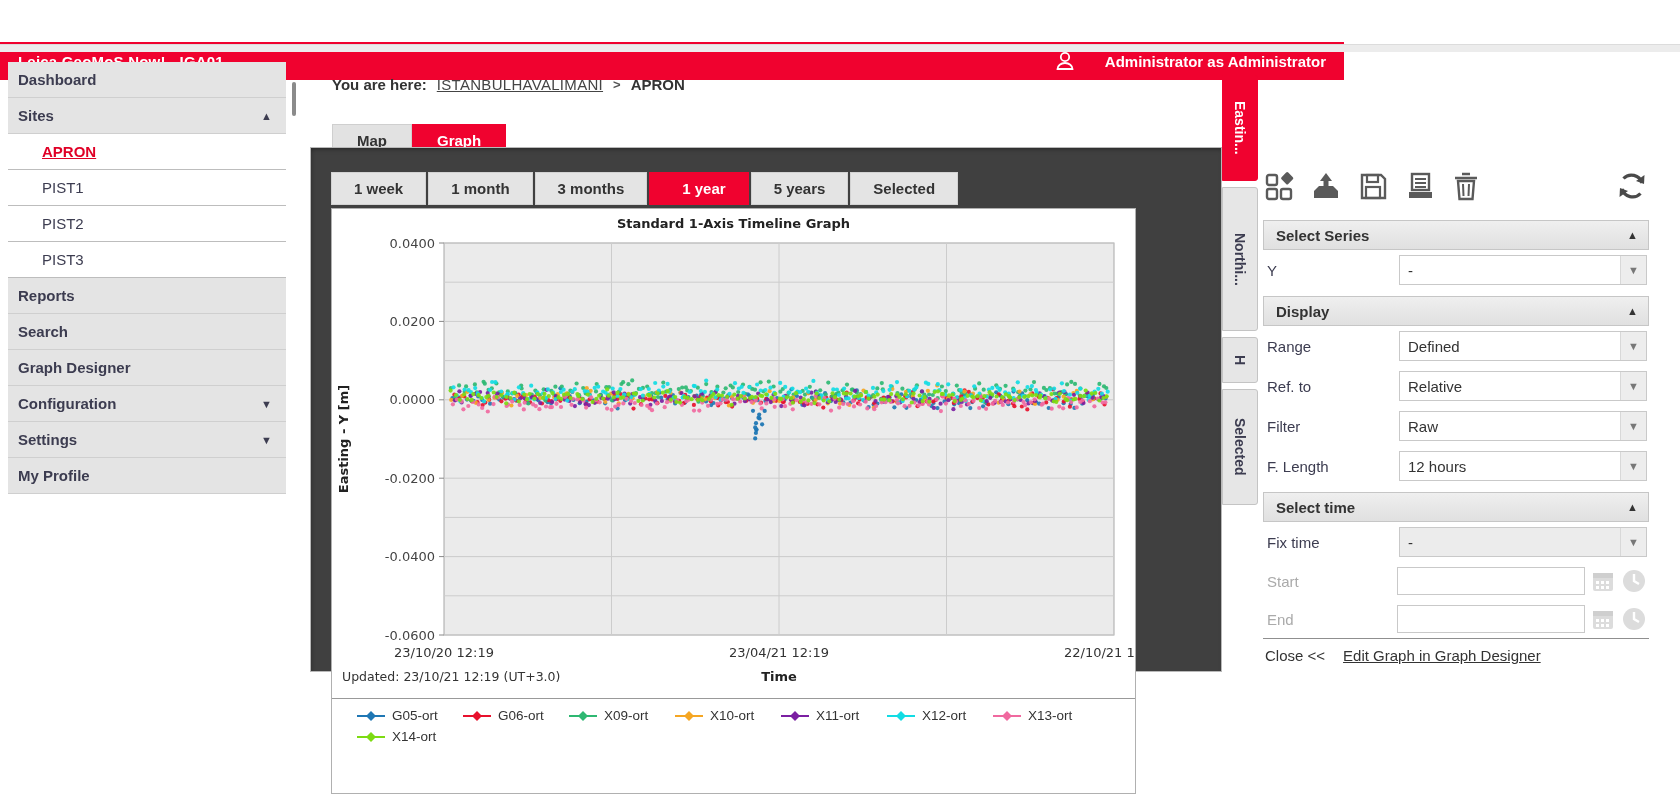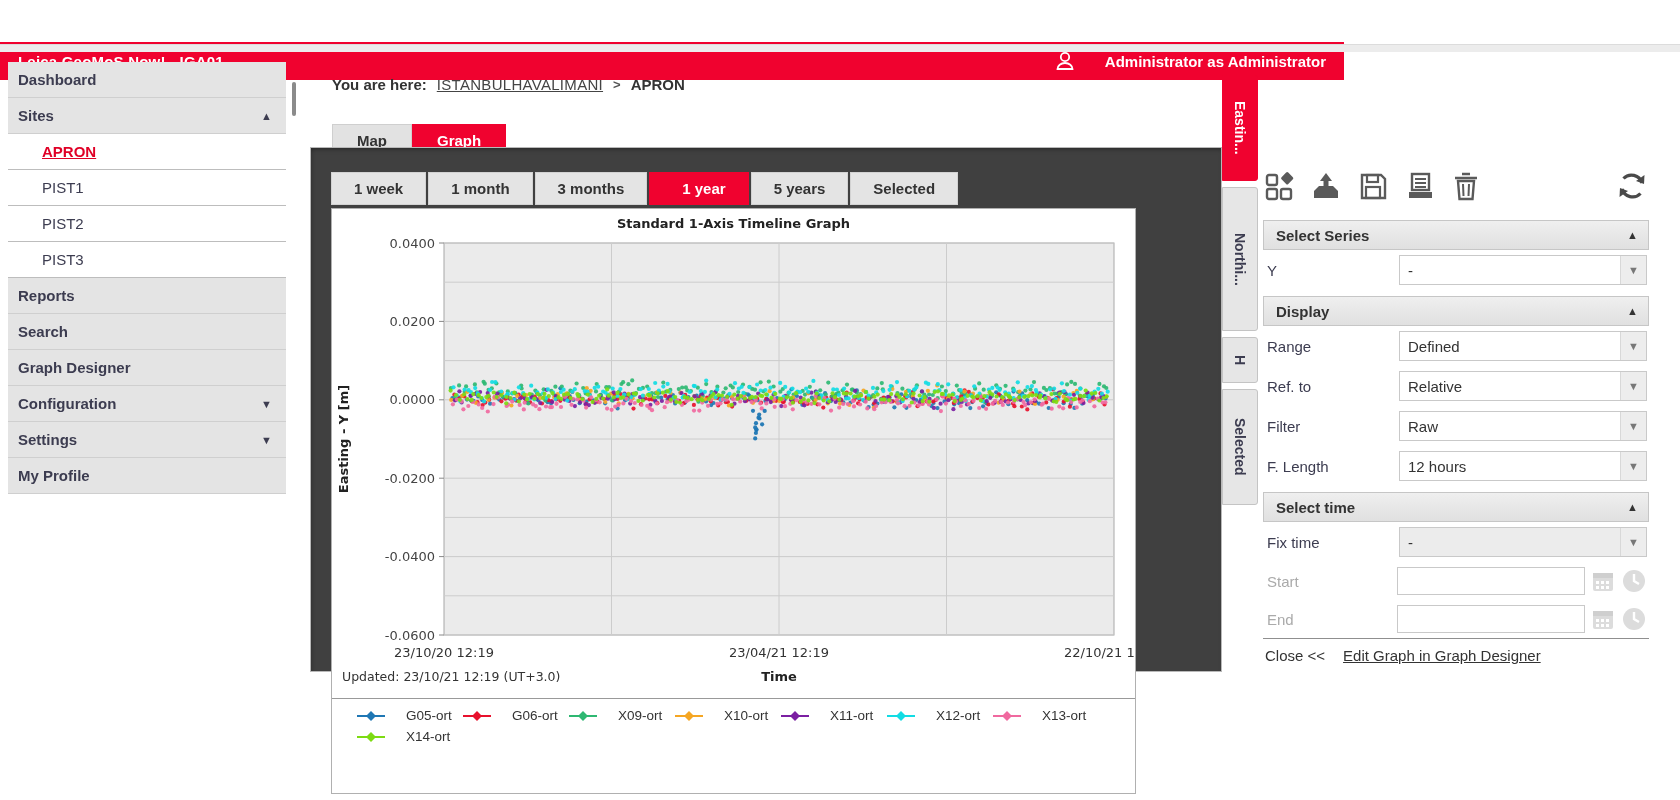--- a/index.html
+++ b/index.html
@@ -39,21 +39,21 @@
   
   .chartbox { position:absolute; left:20px; top:60px; width:805px; height:586px; border:1px solid #b0b0b0; background:#fff; }
   .chart-title { text-align:center; font-size:13px; font-weight:bold; color:#222; padding-top:7px; font-family:"DejaVu Sans",sans-serif; }
   .chartbox svg.plot { position:absolute; left:0; top:26px; }
   .ytick { font-family:"DejaVu Sans",sans-serif; font-size:13px; fill:#444; }
   .xtick { font-family:"DejaVu Sans",sans-serif; font-size:13px; fill:#333; }
   .ylab  { font-family:"DejaVu Sans",sans-serif; font-size:13px; font-weight:bold; fill:#222; }
   .xlab  { font-family:"DejaVu Sans",sans-serif; font-size:13px; font-weight:bold; fill:#222; }
   .note  { font-family:"DejaVu Sans",sans-serif; font-size:12.5px; fill:#333; }
   .legend { position:absolute; left:0; top:489px; width:803px; border-top:1px solid #999; padding:9px 0 6px 24px; display:flex; flex-wrap:wrap; }
-  .legend-item { width:106px; display:flex; align-items:center; gap:20px; font-size:13.5px; color:#333; margin-bottom:6px; }
+  .legend-item { width:106px; display:flex; align-items:center; gap:6px; font-size:13.5px; color:#333; margin-bottom:6px; }
 
   
   .side-vtabs { position:absolute; left:1222px; width:36px; }
   .vseries { position:absolute; left:0; width:36px; writing-mode:vertical-rl; display:flex; align-items:center; justify-content:center; background:#e6e6e6; border:1px solid #c4c4c4; font-size:14px; font-weight:bold; color:#3c3c50; cursor:pointer; border-radius:0 3px 3px 0; }
   .vseries.active { background:#F0022F; color:#fff; border-color:#F0022F; }
 
   
   .toolbar { position:absolute; left:1263px; top:166px; width:386px; height:40px; display:flex; align-items:center; gap:15px; }
   .toolbar .spacer { flex:1; }
   .tool-icon { cursor:pointer; display:block; }

